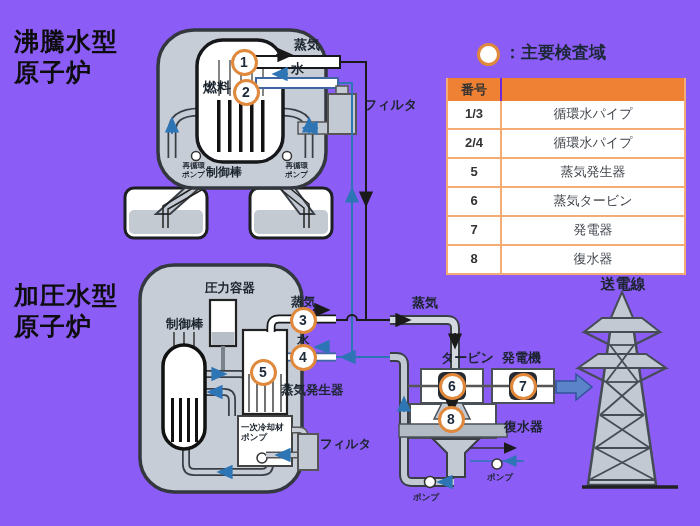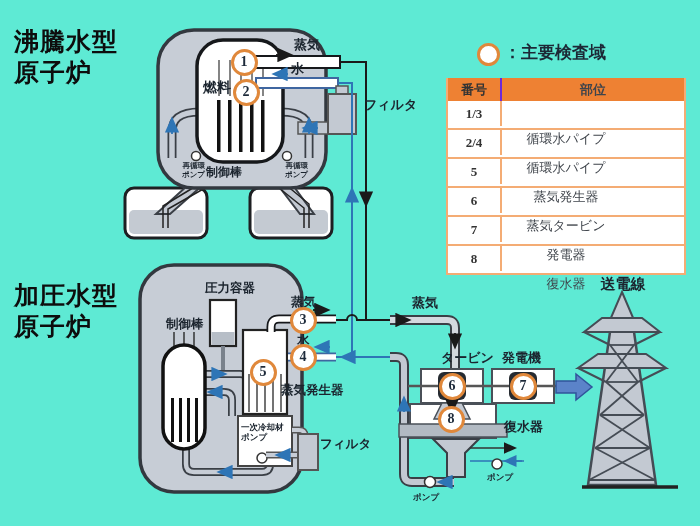--- a/index.html
+++ b/index.html
@@ -1,32 +1,32 @@
 <!DOCTYPE html>
 <html><head>
 <meta charset="utf-8">
 <style>
   html,body{margin:0;padding:0;}
-  #stage{position:relative;width:700px;height:526px;background:#5eead4;overflow:hidden;
-    font-family:Liberation Serif, serif;}
+  #stage{position:relative;width:700px;height:526px;background:#8b5cf6;overflow:hidden;
+    font-family:Liberation Sans, sans-serif;}
   #art{position:absolute;left:0;top:0;}
   .lbl{position:absolute;font-weight:bold;color:#1b242e;white-space:nowrap;line-height:1.1;}
   .title{font-size:25px;font-weight:800;color:#0d0d0d;line-height:31px;letter-spacing:1px;}
   .marker{position:absolute;box-sizing:border-box;width:27px;height:27px;border-radius:50%;
     border:3.5px solid #E0883B;background:#ffffff;color:#1d2a3a;font-size:14px;font-weight:bold;
     text-align:center;line-height:20px;z-index:5;}
   .ring{position:absolute;box-sizing:border-box;width:23px;height:23px;border-radius:50%;
     border:3.5px solid #E0883B;background:#ffffff;}
   .two-line span{display:block;}
   .tiny{font-size:7.5px;line-height:8.5px;text-align:right;}
   
   #insp-table{position:absolute;left:446px;top:78px;width:236px;background:#fff;
     border-left:2px solid #F4AC74;border-right:2px solid #F4AC74;border-bottom:2px solid #F4AC74;}
   #insp-table .thead{display:flex;height:23px;background:#EE8133;color:#fff;font-weight:bold;font-size:13px;line-height:23px;text-align:center;}
-  #insp-table .row{display:flex;height:27px;border-bottom:2px solid #F4AC74;font-size:13px;line-height:25px;text-align:center;flex-direction:column;}
+  #insp-table .row{display:flex;height:27px;border-bottom:2px solid #F4AC74;font-size:13px;line-height:25px;text-align:center;}
   #insp-table .row:last-child{border-bottom:none;}
   #insp-table .c-num{width:52px;border-right:2px solid #F4AC74;font-weight:bold;color:#333;}
   #insp-table .c-part{flex:1;color:#3f444b;}
   #insp-table .thead .c-num{border-right:2px solid #6d28d9;}
 </style>
 </head>
 <body>
 
 <div id="stage">
 
@@ -259,21 +259,20 @@
   <div class="lbl" style="left:413px;top:493px;font-size:8.5px;">ポンプ</div>
   <div class="lbl" style="left:487px;top:473px;font-size:8.5px;">ポンプ</div>
   <div class="lbl" style="left:592px;top:276px;width:62px;text-align:center;font-size:15px;">送電線</div>
 
   <div class="ring" style="left:477px;top:43px;"></div>
   <div class="lbl" style="left:504px;top:44px;font-size:17px;color:#1c2836;">：主要検査域</div>
 
   <div id="insp-table">
     <div class="thead">
       <div class="c-num">番号</div>
-      <div class="c-part">部位</div>
     </div>
     <div class="row">
       <div class="c-num">1/3</div>
       <div class="c-part">循環水パイプ</div>
     </div>
     <div class="row">
       <div class="c-num">2/4</div>
       <div class="c-part">循環水パイプ</div>
     </div>
     <div class="row">

